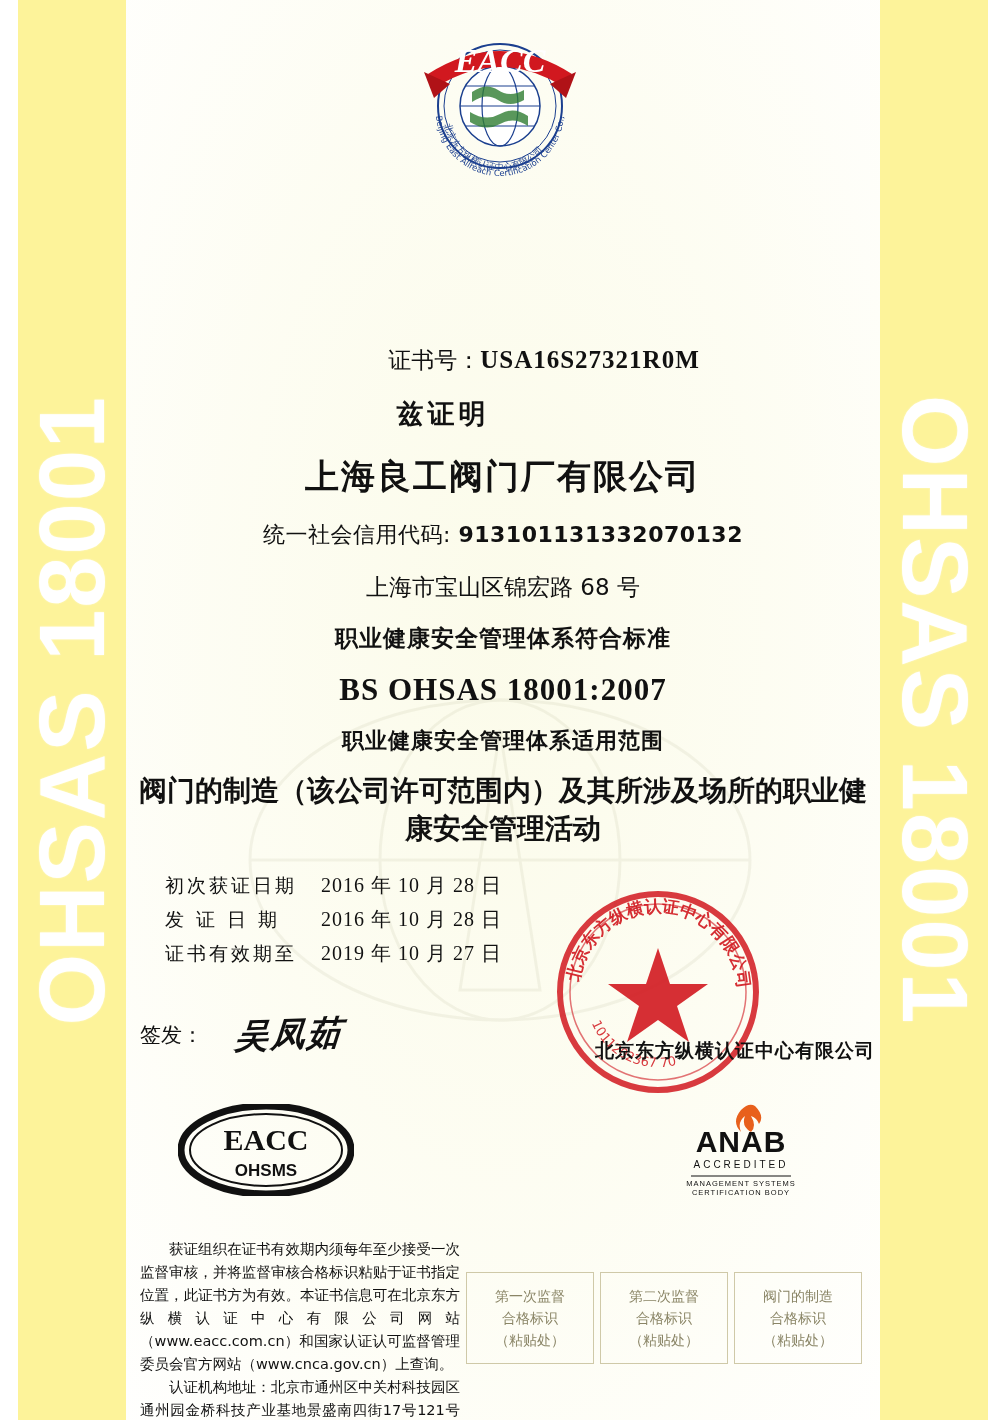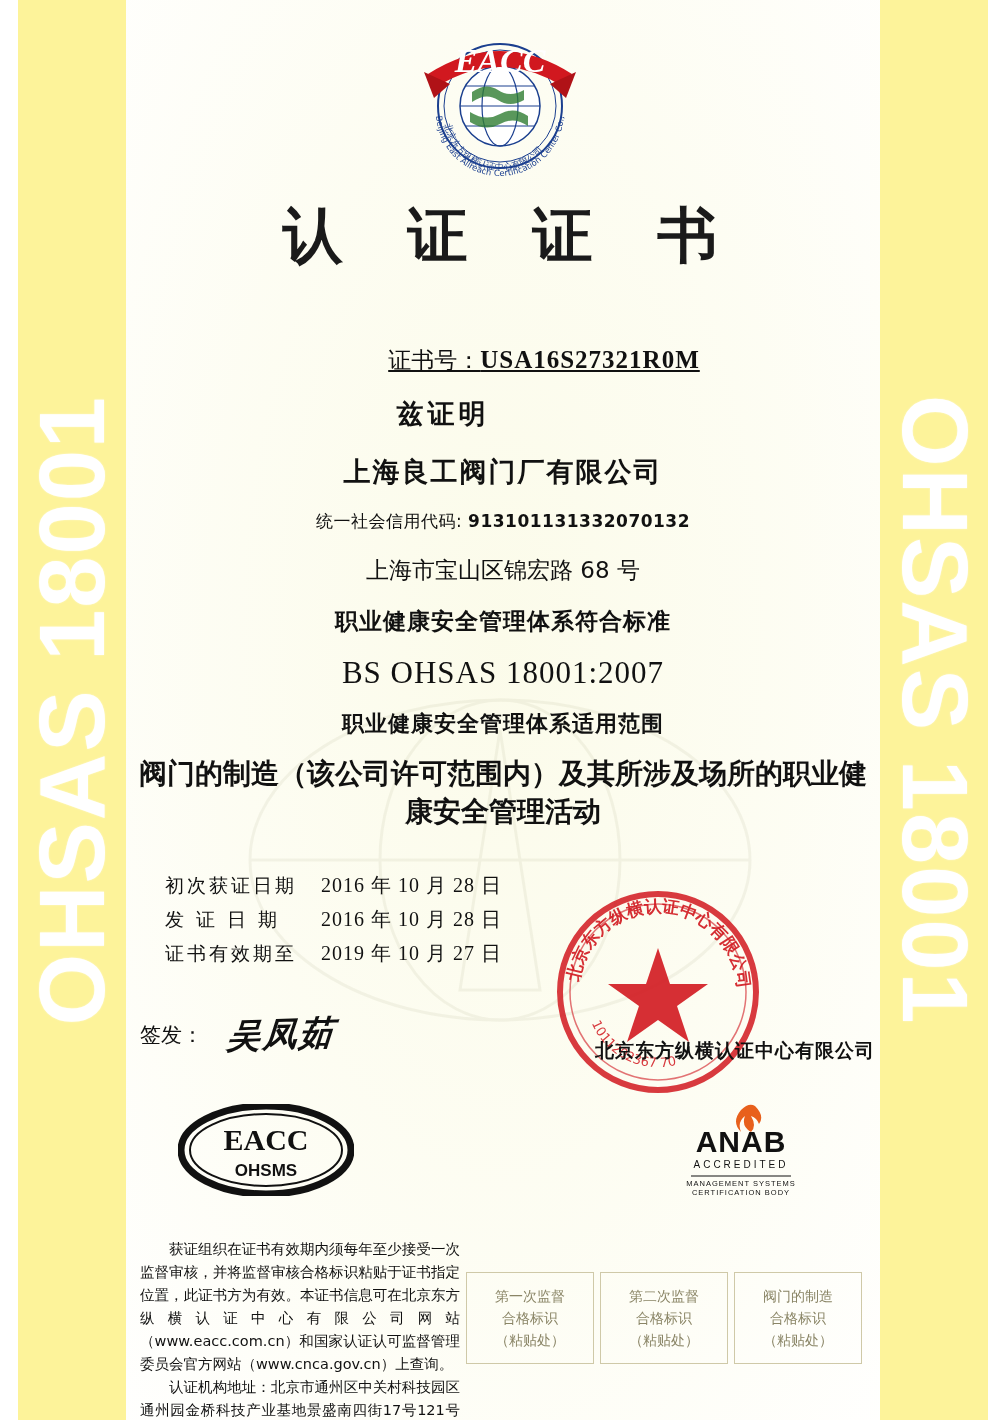--- a/index.html
+++ b/index.html
@@ -69,54 +69,53 @@
     color:#1a1a1a;
     text-indent:22px;
   }
 
   .certno{
     position:absolute;left:0;right:0;top:345px;
     text-align:center;
     font-size:25px;
     color:#111;
     padding-left:88px;
-    text-decoration:underline;
   }
   .certno .label{font-family:"DejaVu Sans", sans-serif;font-size:23px;}
   .certno .val{font-family:"Liberation Serif", serif;font-weight:bold;letter-spacing:1px;font-size:25px;}
 
   .center-block{
     position:absolute;left:126px;width:754px;top:396px;
     text-align:center;color:#111;
   }
   .line{margin:0 0 6px 0;}
   .l-zizheng{font-family:"DejaVu Sans", sans-serif;font-weight:bold;font-size:27px;letter-spacing:4px;padding-right:120px;}
-  .l-company{font-family:"DejaVu Sans", sans-serif;font-weight:bold;font-size:27px;letter-spacing:2px;margin-top:22px;}
-  .l-credit{font-family:"DejaVu Sans", sans-serif;font-size:17px;margin-top:20px;letter-spacing:.5px;}
+  .l-company{font-family:"DejaVu Sans", sans-serif;font-weight:bold;font-size:34px;letter-spacing:2px;margin-top:22px;}
+  .l-credit{font-family:"DejaVu Sans", sans-serif;font-size:22px;margin-top:20px;letter-spacing:.5px;}
   .l-credit b{font-weight:bold;}
   .l-addr{font-family:"DejaVu Sans", sans-serif;font-size:23px;margin-top:22px;}
   .l-conform{font-family:"DejaVu Sans", sans-serif;font-weight:bold;font-size:23px;margin-top:20px;letter-spacing:1px;}
-  .l-std{font-family:"Liberation Serif", serif;font-weight:normal;font-size:31px;margin-top:18px;letter-spacing:1px;}
+  .l-std{font-family:"Liberation Serif", serif;font-weight:bold;font-size:31px;margin-top:18px;letter-spacing:1px;}
   .l-scopelabel{font-family:"DejaVu Sans", sans-serif;font-weight:bold;font-size:22px;margin-top:18px;letter-spacing:1px;}
   .l-scope{font-family:"DejaVu Sans", sans-serif;font-weight:bold;font-size:28px;margin-top:16px;letter-spacing:0px;}
 
   
   .dates{
     position:absolute;left:165px;top:868px;
     font-family:"DejaVu Sans", serif;
     font-size:19px;color:#111;line-height:34px;
   }
   .dates .row{white-space:nowrap;}
   .dates .k{display:inline-block;width:132px;letter-spacing:3px;}
   .dates .v{font-family:"Liberation Serif", serif;font-size:20px;letter-spacing:1px;margin-left:24px;}
 
   .sign{
     position:absolute;left:140px;top:1012px;
     font-family:"DejaVu Sans", serif;font-size:21px;color:#111;
-    display:flex;align-items:center;gap:24px;
+    display:flex;align-items:center;gap:32px;
   }
   .sign .name{
     font-family:"DejaVu Serif", serif;
     font-size:34px;font-weight:bold;font-style:italic;
     transform:skewX(-6deg) rotate(-2deg);
     letter-spacing:2px;
   }
 
   
   .seal{
@@ -199,21 +198,20 @@
       <text font-family="DejaVu Sans, sans-serif" font-size="9" fill="#1b3f8f">
         <textPath href="#arcCn" startOffset="6%">北京东方纵横认证中心有限公司</textPath>
       </text>
       <path id="arcEn" d="M26 98 a64 64 0 0 0 128 0" fill="none"></path>
       <text font-family="DejaVu Sans, sans-serif" font-size="8.5" fill="#1b3f8f">
         <textPath href="#arcEn" startOffset="2%">Beijing East Allreach Certification Center Co., Ltd.</textPath>
       </text>
     </svg>
   </div>
 
-  <div class="title">认 证 证 书</div>
 
   <div class="certno">
     <span class="label">证书号：</span><span class="val">USA16S27321R0M</span>
   </div>
 
   <div class="center-block">
     <div class="line l-zizheng">兹证明</div>
     <div class="line l-company">上海良工阀门厂有限公司</div>
     <div class="line l-credit">
       <span>统一社会信用代码:</span>

